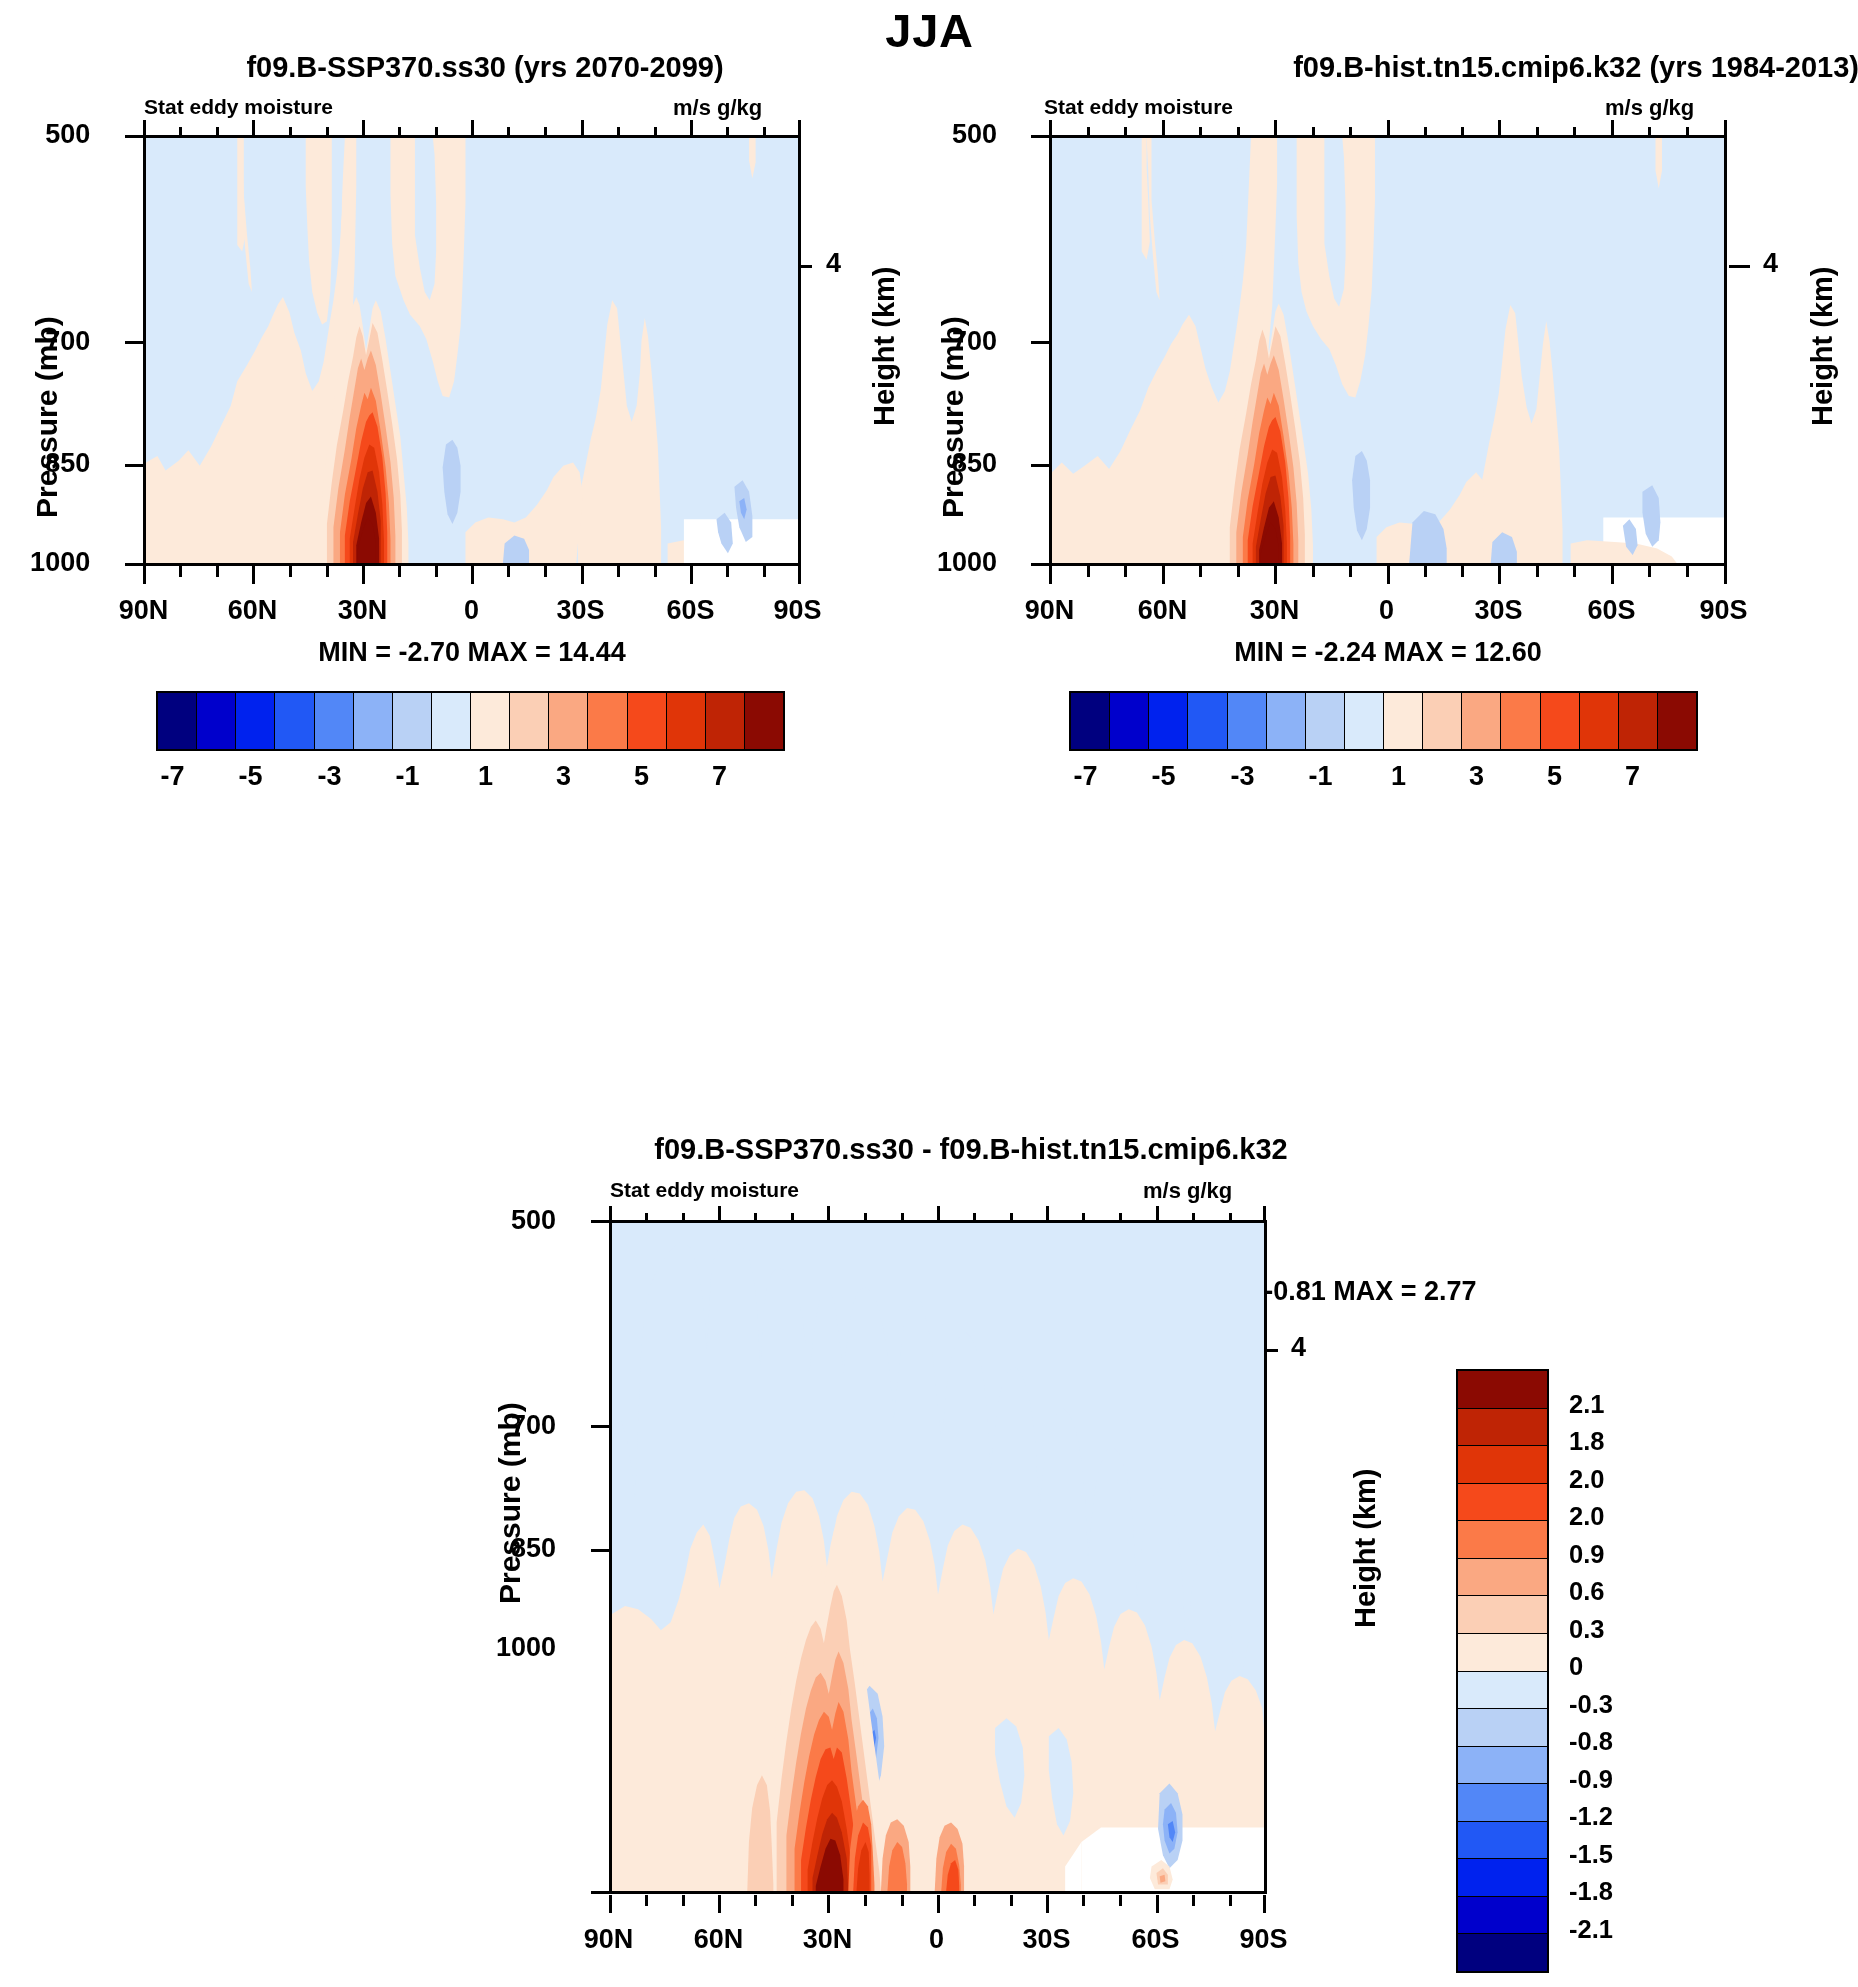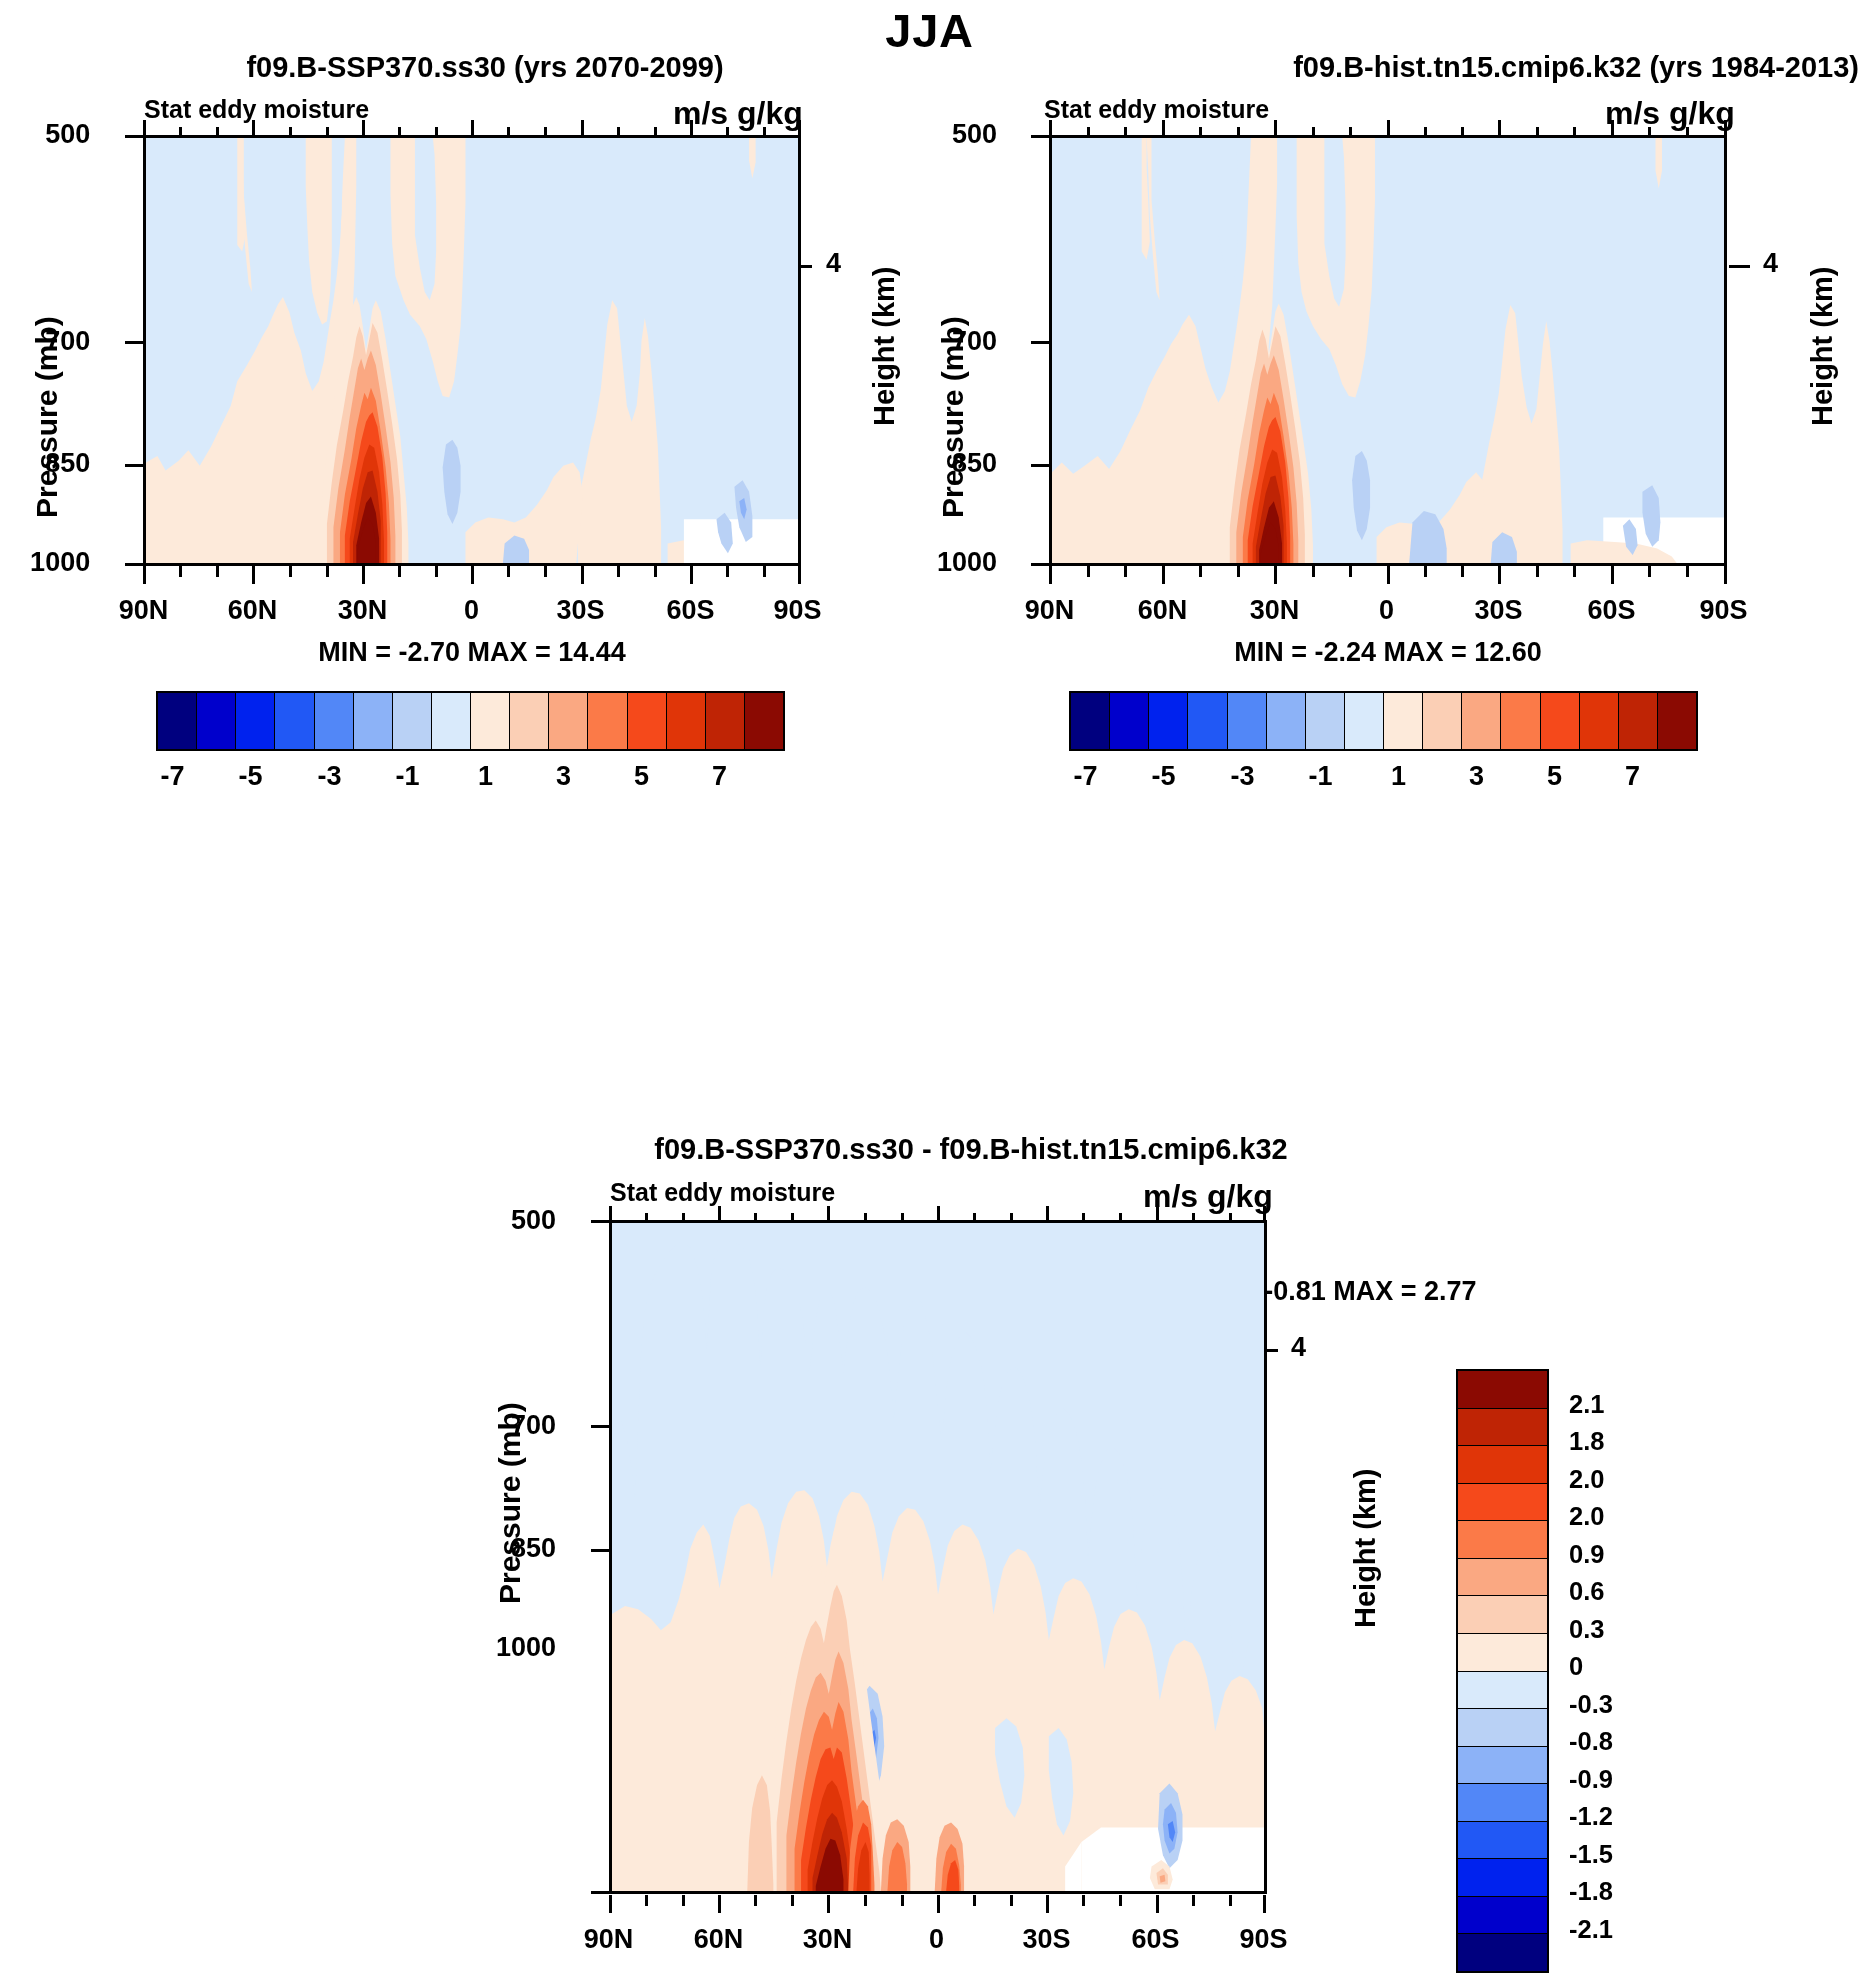--- a/index.html
+++ b/index.html
@@ -4,22 +4,22 @@
 <style>
   html,body{margin:0;padding:0;background:#ffffff;}
   body{width:1859px;height:1988px;position:relative;font-family:"Liberation Sans",sans-serif;color:#000;}
   .fig{position:absolute;left:0;top:0;width:1859px;height:1988px;}
 
   .maintitle{position:absolute;left:0;top:3.3px;width:1859px;text-align:center;
     font-size:47px;font-weight:bold;letter-spacing:0.8px;}
 
   .panel{position:absolute;}
   .ptitle{position:absolute;text-align:center;font-size:29px;font-weight:bold;white-space:nowrap;}
-  .subleft{position:absolute;font-size:25px;font-weight:bold;white-space:nowrap;}
-  .subright{position:absolute;font-size:32px;font-weight:bold;white-space:nowrap;}
+  .subleft{position:absolute;font-size:21px;font-weight:bold;white-space:nowrap;}
+  .subright{position:absolute;font-size:22px;font-weight:bold;white-space:nowrap;}
 
   .plotbox{position:absolute;border:3.3px solid #000;box-sizing:border-box;overflow:hidden;background:#ffffff;}
   .plotinner{position:absolute;left:0;top:0;width:100%;height:100%;}
   .plotinner svg{display:block;width:100%;height:100%;}
 
   .ylab{position:absolute;font-size:27px;font-weight:bold;text-align:right;white-space:nowrap;}
   .xlab{position:absolute;font-size:27px;font-weight:bold;text-align:center;white-space:nowrap;}
   .axtitle-v{position:absolute;font-size:30px;font-weight:bold;white-space:nowrap;
     transform-origin:0 0;transform:rotate(-90deg);}
   .minmax{position:absolute;font-size:27px;font-weight:bold;white-space:nowrap;text-align:center;}

